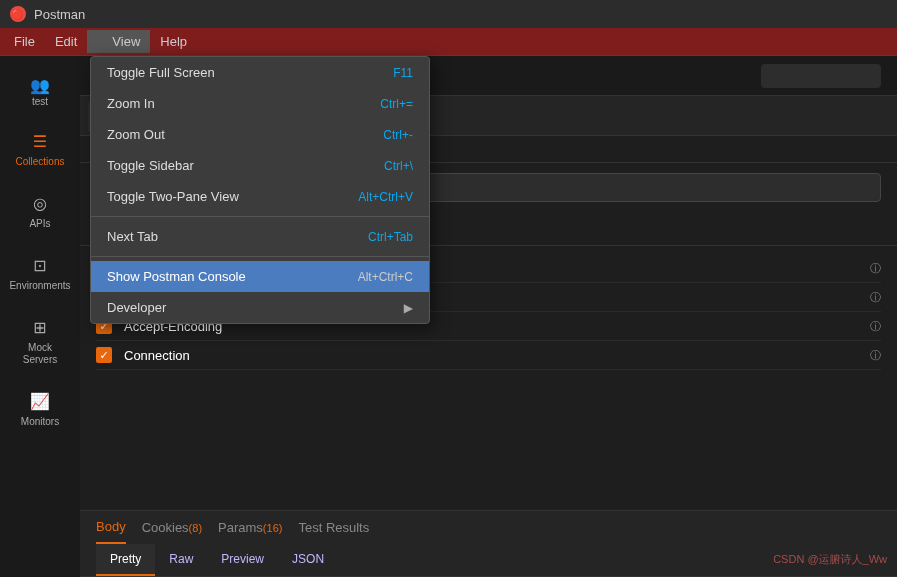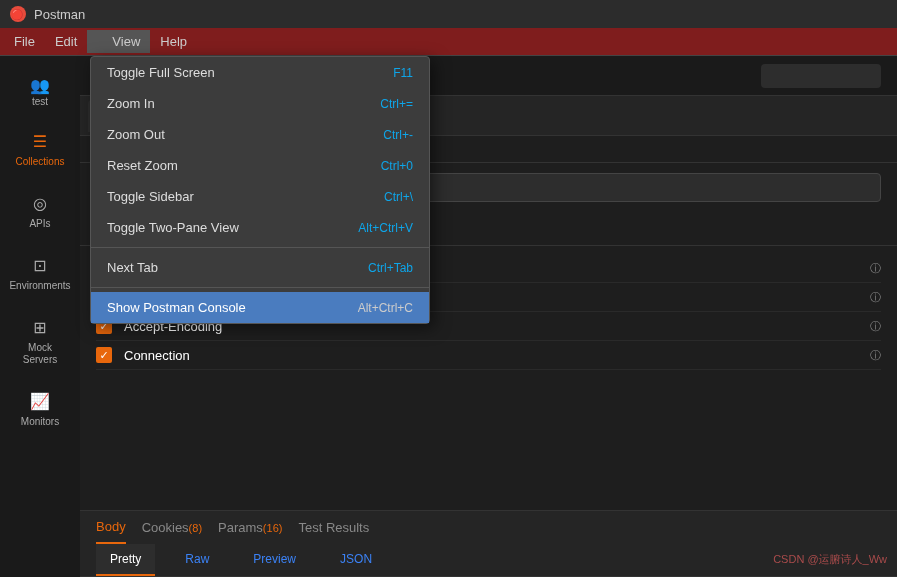--- a/index.html
+++ b/index.html
@@ -246,26 +246,26 @@
       font-size: 11px;
     }
 
     
     .response-tabs {
       display: flex;
       align-items: center;
       padding: 0 16px;
       background: #252525;
       border-bottom: 1px solid #333;
-      gap: 16px;
+      gap: 0;
     }
     .response-tab {
       padding: 8px 14px;
       font-size: 12px;
-      color: #3b82f6;
+      color: #c4b5fd;
       cursor: pointer;
       border-bottom: 2px solid transparent;
     }
     .response-tab.active { background: #2d2d2d; color: #fff; border-bottom: 2px solid #e8670c; }
 
     
     .dropdown-menu {
       position: absolute;
       left: 90px;
       top: 56px;
@@ -357,40 +357,40 @@
   </div>
   <div class="menu-item">
     <span>Zoom In</span>
     <span class="shortcut">Ctrl+=</span>
   </div>
   <div class="menu-item">
     <span>Zoom Out</span>
     <span class="shortcut">Ctrl+-</span>
   </div>
   <div class="menu-item">
-    <span>Reset Zoom</span>
-    <span class="shortcut">Ctrl+0</span>
-  </div>
-  <div class="menu-item">
     <span>Toggle Sidebar</span>
     <span class="shortcut">Ctrl+\</span>
   </div>
   <div class="menu-item">
     <span>Toggle Two-Pane View</span>
     <span class="shortcut">Alt+Ctrl+V</span>
   </div>
   <div class="menu-divider"></div>
   <div class="menu-item">
     <span>Next Tab</span>
     <span class="shortcut">Ctrl+Tab</span>
   </div>
   <div class="menu-divider"></div>
   <div class="menu-item highlighted">
     <span>Show Postman Console</span>
     <span class="shortcut">Alt+Ctrl+C</span>
+  </div>
+  <div class="menu-item">
+    <span>Developer</span>
+    <span class="arrow">▶</span>
   </div>
 </div>
 
 <div class="main-layout">
 
   <div class="sidebar">
     <div class="sidebar-user">
       <div class="sidebar-icon">👥</div>
       <span class="sidebar-label">test</span>
     </div>

